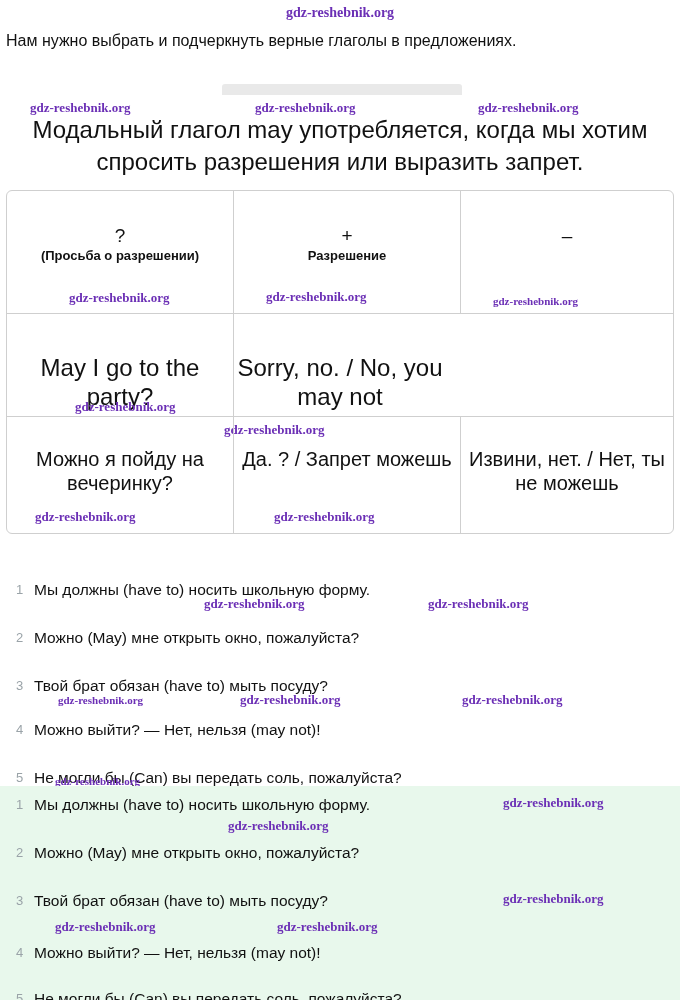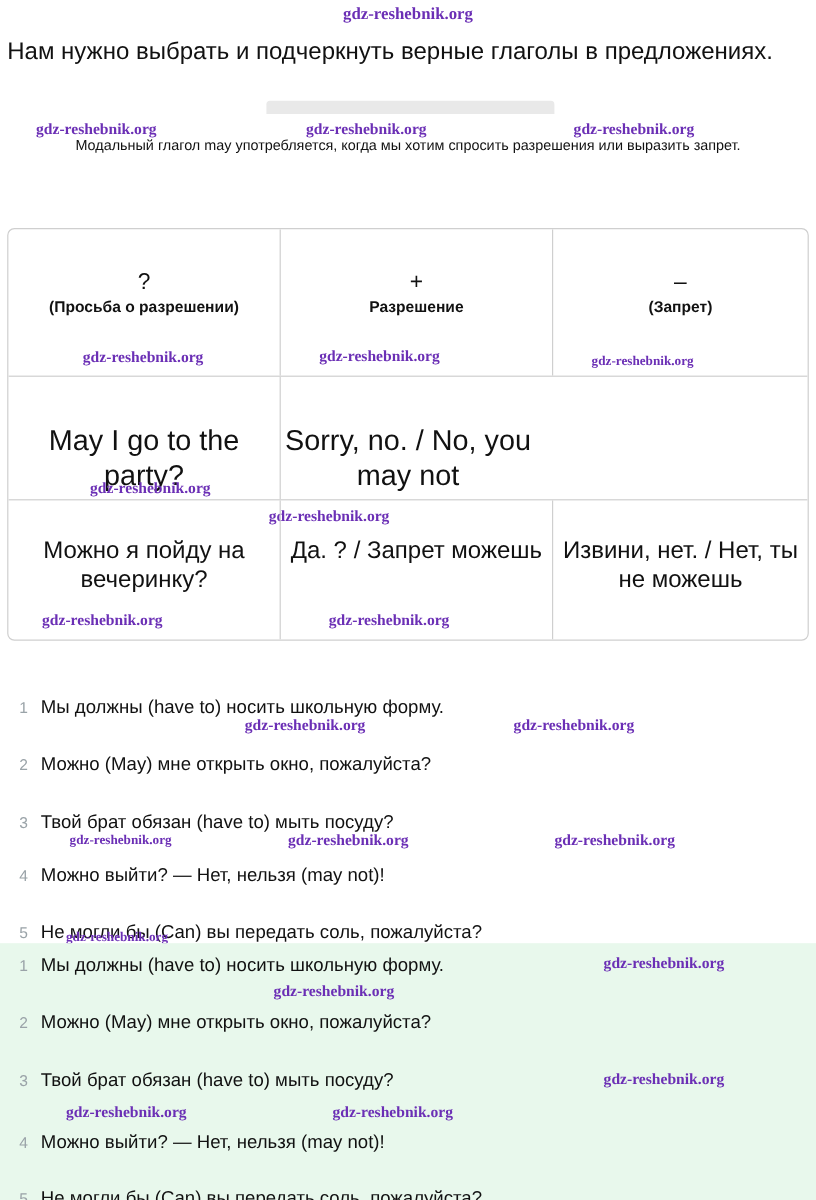--- a/index.html
+++ b/index.html
@@ -30,38 +30,38 @@
     position: absolute;
     top: 5px;
     left: 0; right: 0;
     text-align: center;
     font-size: 14px;
   }
   .intro {
     position: absolute;
     top: 32px;
     left: 6px;
-    font-size: 20px;
+    font-size: 16px;
     color: #111;
   }
   .bar {
     position: absolute;
     top: 84px;
     left: 222px;
     width: 240px;
     height: 11px;
     background: #e9e9e9;
     border-radius: 3px 3px 0 0;
   }
   .rule-text {
     position: absolute;
     top: 114px;
     left: 0; right: 0;
     text-align: center;
-    font-size: 12px;
+    font-size: 24px;
     color: #111;
     line-height: 1.32;
     padding: 0 26px;
   }
   .table {
     position: absolute;
     top: 190px;
     left: 6px;
     width: 668px;
     border: 1px solid #cfcfcf;
@@ -167,21 +167,20 @@
       </div>
       <div class="cell c2">
 
         <div class="sym">+</div>
         <div class="head">Разрешение</div>
         <div class="wm" style="position:absolute; bottom:8px; left:32px;">gdz-reshebnik.org</div>
       </div>
       <div class="cell c3">
 
         <div class="sym">–</div>
-        <div class="head">(Запрет)</div>
         <div class="wm" style="position:absolute; bottom:6px; left:32px; font-size:11px;">gdz-reshebnik.org</div>
       </div>
     </div>
 
     <div class="row row2">
       <div class="cell c1">
         <div class="wm" style="position:absolute; top:-24px; left:62px;">gdz-reshebnik.org</div>
         <div class="ex">May I go to the party?</div>
       </div>
       <div class="cell c3">

